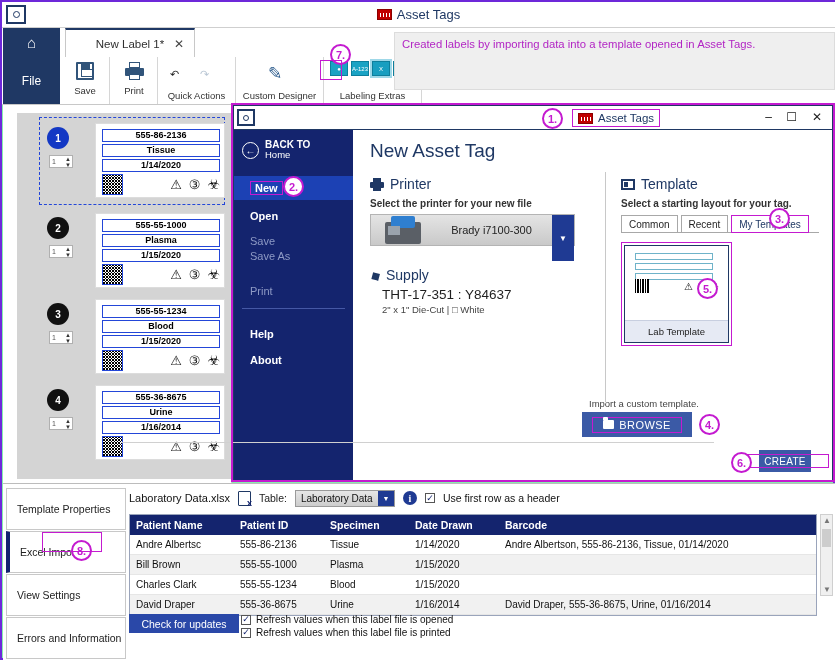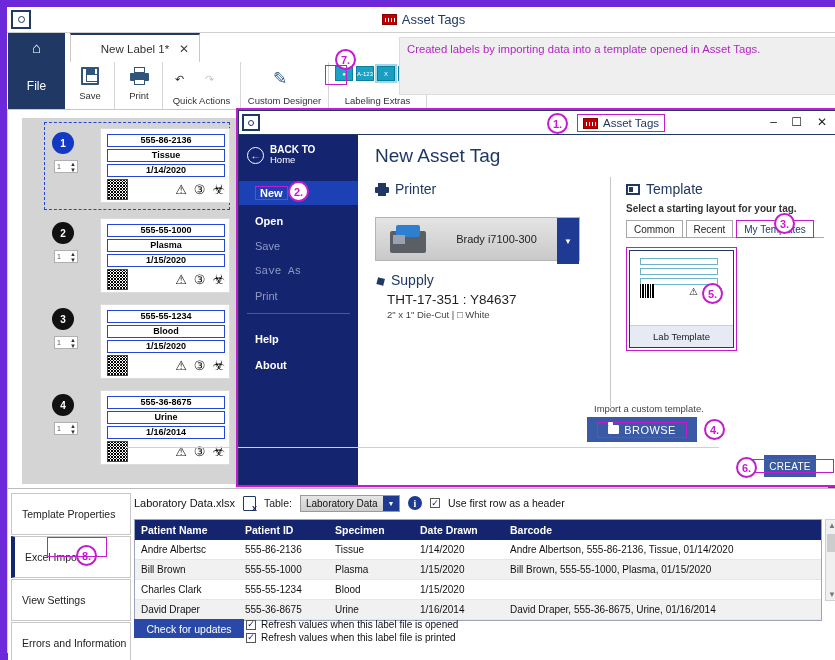--- a/index.html
+++ b/index.html
@@ -4,21 +4,21 @@
 <style>
   * { box-sizing: border-box; margin:0; padding:0; }
   body {
     width:835px; height:660px; position:relative;
     background:#ffffff;
     font-family:"Liberation Sans", sans-serif;
     font-size:11px; color:#1f1f1f;
     overflow:hidden;
   }
   
-  #app-frame { position:absolute; inset:0; border:7px solid #6d28d9; background:#bef264; }
+  #app-frame { position:absolute; inset:0; border:2px solid #6d28d9; background:#86efac; }
 
   
   #app-titlebar {
     position:absolute; left:0; top:0; width:833px; height:26px;
     background:#ffffff; border-bottom:1px solid #cfcfcf;
     display:flex; align-items:center; justify-content:center;
   }
   .app-logo-box {
     position:absolute; left:4px; top:3px; width:20px; height:19px;
     border:2px solid #1f3864; background:#fff;
@@ -152,21 +152,21 @@
   .menu-item.en { color:#ffffff; font-weight:bold; }
   .menu-item.dis { color:#8e9ac5; }
   .menu-item.sel { background:#1c41b4; }
   #menu-sep { position:absolute; left:8px; width:103px; height:1px; background:#4558a5; top:142px; }
 
   #dlg-body { position:absolute; left:119px; top:24px; width:479px; height:350px; background:#fff; }
   #dlg-heading { position:absolute; left:17px; top:10px; font-size:19px; color:#1f3864; }
   .sec-head { display:flex; align-items:center; gap:6px; font-size:14px; color:#1f3864; }
   #printer-sec { position:absolute; left:17px; top:46px; width:210px; }
   #printer-sublabel { font-size:10px; color:#333; margin-top:6px; font-weight:bold; }
-  #printer-select { margin-top:20px; width:205px; height:44px; background:linear-gradient(#e4e4e4,#c9c9c9);
+  #printer-select { margin-top:5px; width:205px; height:32px; background:linear-gradient(#e4e4e4,#c9c9c9);
                     border:1px solid #b4b4b4; position:relative; display:flex; align-items:center; cursor:pointer;justify-content:flex-end; }
   .printer-pic { width:40px; height:32px; margin-left:12px; position:relative; }
   .printer-pic .b { position:absolute; left:2px; top:8px; width:36px; height:22px; background:#5a5f66; border-radius:2px; }
   .printer-pic .t { position:absolute; left:8px; top:2px; width:24px; height:12px; background:#2f7fd0; border-radius:2px; }
   .printer-pic .g { position:absolute; left:5px; top:12px; width:12px; height:9px; background:#9aa3ad; }
   #printer-name { flex:1; text-align:center; font-size:11px; color:#222; padding-right:14px; }
   #printer-arrow { position:absolute; right:0; top:0; width:22px; height:46px; background:#1f3a93;
                    color:#fff; display:flex; align-items:center; justify-content:center; font-size:8px; }
   #supply-sec { position:absolute; left:17px; top:137px; width:220px; }
   #supply-part { font-size:13.5px; color:#1f1f1f; margin-top:4px; margin-left:12px; }
@@ -442,39 +442,40 @@
         <span class="back-txt">
           <span class="b1">BACK TO</span>
           <span class="b2">Home</span>
         </span>
       </div>
       <div class="menu-item en sel" style="top:46px;">
         <span style="border:1.5px solid #c41ad0; padding:0 4px;">New</span>
       </div>
       <div class="menu-item en" style="top:74px;">Open</div>
       <div class="menu-item dis" style="top:99px;">Save</div>
-      <div class="menu-item dis" style="top:124px;font-family:Liberation Mono, monospace;">Save As</div>
+      <div class="menu-item dis" style="top:114px;">Save As</div>
       <div class="menu-item dis" style="top:149px;">Print</div>
       <div id="menu-sep" style="top:178px;"></div>
       <div class="menu-item en" style="top:192px;">Help</div>
       <div class="menu-item en" style="top:218px;">About</div>
     </div>
 
     <div id="dlg-body">
       <div id="dlg-heading">New Asset Tag</div>
 
       <div id="printer-sec">
         <div class="sec-head">
           <span style="display:inline-block;width:14px;height:12px;position:relative;">
             <span style="position:absolute;left:0;top:4px;width:14px;height:6px;background:#1f3864;border-radius:1px;"></span>
             <span style="position:absolute;left:3px;top:0;width:8px;height:4px;background:#1f3864;"></span>
             <span style="position:absolute;left:3px;top:9px;width:8px;height:4px;background:#1f3864;"></span>
           </span>
           <span>Printer</span>
         </div>
+        <div id="printer-sublabel">Select the printer for your new file</div>
         <div id="printer-select">
           <span class="printer-pic">
             <span class="b"></span>
               <span class="t"></span>
               <span class="g"></span>
           </span>
           <span id="printer-name">Brady i7100-300</span>
           <span id="printer-arrow">▼</span>
         </div>
       </div>
@@ -574,21 +575,20 @@
           <div class="c2">555-86-2136</div>
           <div class="c3">Tissue</div>
           <div class="c4">1/14/2020</div>
           <div class="c5">Andre Albertson, 555-86-2136, Tissue, 01/14/2020</div>
         </div>
         <div class="trow alt">
           <div class="c1">Bill Brown</div>
           <div class="c2">555-55-1000</div>
           <div class="c3">Plasma</div>
           <div class="c4">1/15/2020</div>
-          <div class="c5">Bill Brown, 555-55-1000, Plasma, 01/15/2020</div>
         </div>
         <div class="trow">
           <div class="c1">Charles Clark</div>
           <div class="c2">555-55-1234</div>
           <div class="c3">Blood</div>
           <div class="c4">1/15/2020</div>
         </div>
         <div class="trow alt">
           <div class="c1">David Draper</div>
           <div class="c2">555-36-8675</div>

